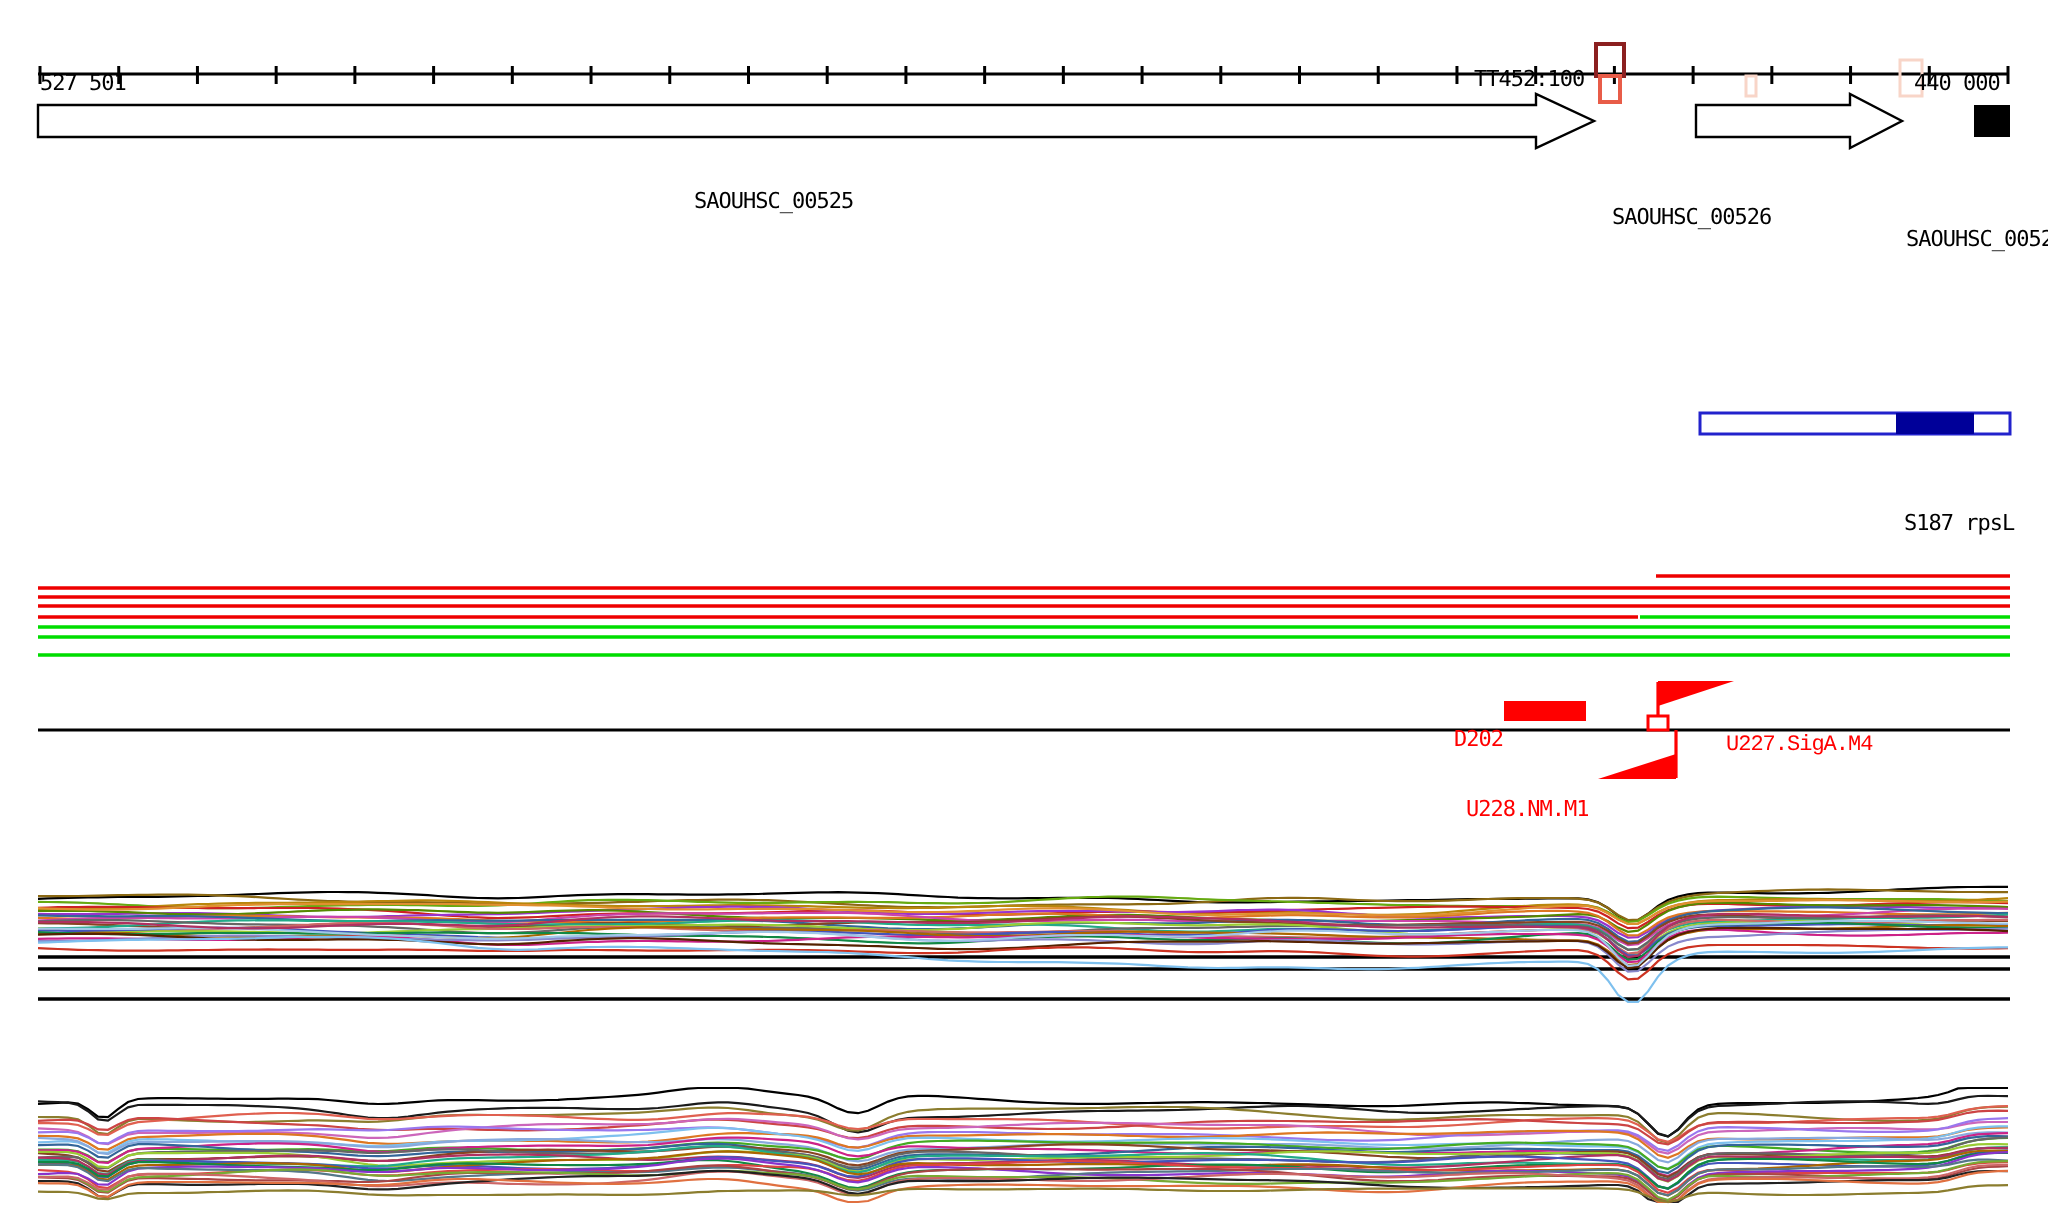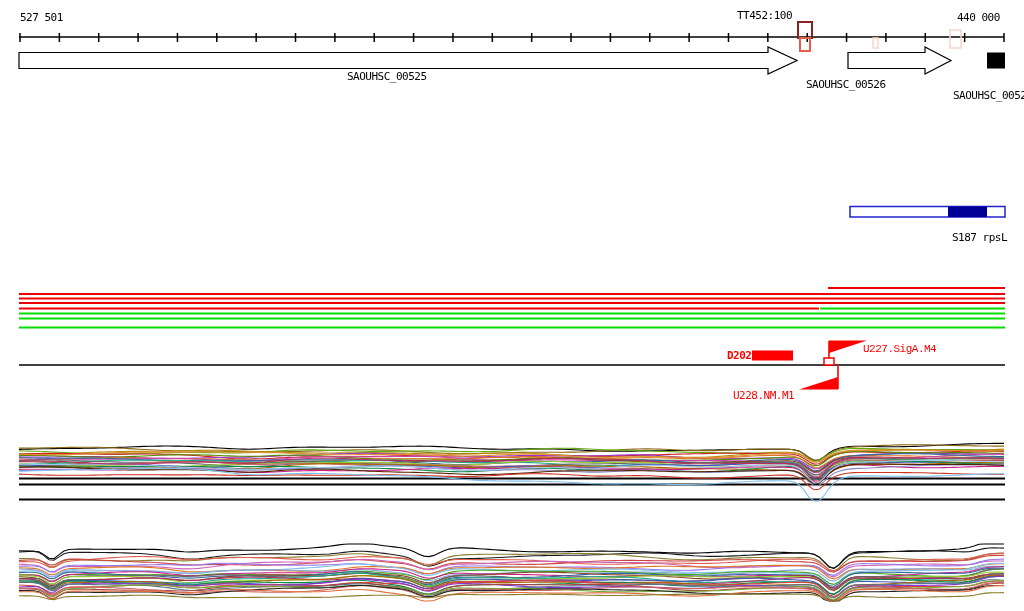--- a/index.html
+++ b/index.html
@@ -1,30 +1,30 @@
 <!DOCTYPE html>
 <html><head>
 <meta charset="utf-8">
 <style>
   html,body{margin:0;padding:0;background:#fff;}
   #stage{position:relative;width:1024px;height:611px;background:#fff;overflow:hidden;
          font-family:"DejaVu Sans Mono","Liberation Mono",monospace;}
   #vec{position:absolute;left:0;top:0;}
-  .lbl{position:absolute;font-size:11px;letter-spacing:-0.5px;line-height:1;color:#000;white-space:pre;}
+  .lbl{position:absolute;font-size:11px;letter-spacing:-0.5px;line-height:1;color:#000;white-space:pre;margin-top:24px;}
   .lbl.red{color:#ff0000;}
   #lbl-start{left:20px;top:12px;}
   #lbl-tt{left:737px;top:10px;}
   #lbl-end{left:957px;top:12px;}
   #lbl-g1{left:347px;top:71px;}
   #lbl-g2{left:806px;top:79px;}
   #lbl-g3{left:953px;top:90px;}
   #lbl-rpsl{left:952px;top:232px;}
-  #lbl-d202{left:727px;top:350px;font-weight:bold;}
+  #lbl-d202{left:727px;top:340px;}
   #lbl-u227{left:863px;top:344px;font-family:Liberation Mono, monospace;}
-  #lbl-u228{left:733px;top:390px;}
+  #lbl-u228{left:733px;top:375px;}
 </style>
 </head>
 <body>
 
 <div id="stage">
   <svg id="vec" width="1024" height="611" viewBox="0 0 1024 611">
       <line x1="19" y1="37" x2="1004" y2="37" stroke="#000" stroke-width="1.5"></line>
       <line x1="20" y1="33" x2="20" y2="42" stroke="#000" stroke-width="1.5"></line>
       <line x1="59.36" y1="33" x2="59.36" y2="42" stroke="#000" stroke-width="1.5"></line>
       <line x1="98.72" y1="33" x2="98.72" y2="42" stroke="#000" stroke-width="1.5"></line>

